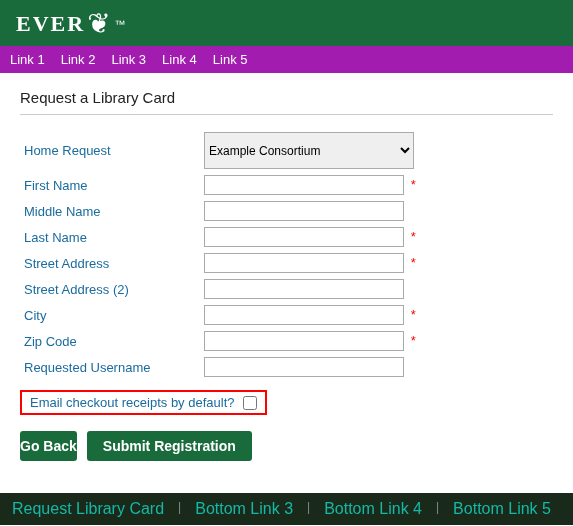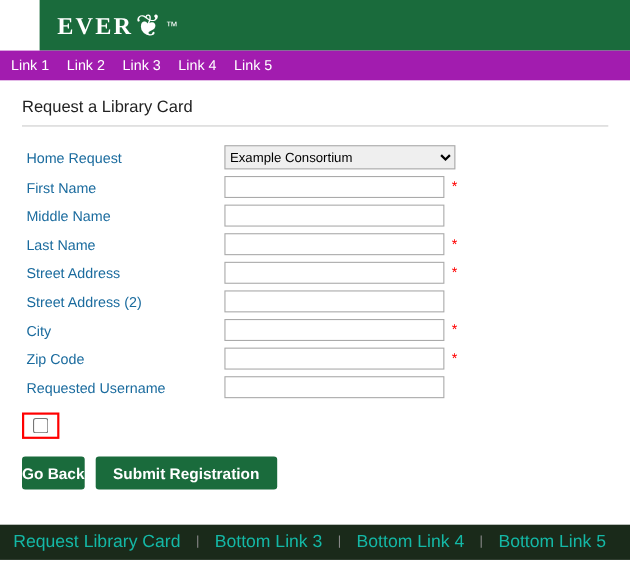--- a/index.html
+++ b/index.html
@@ -4,21 +4,20 @@
   <style>
     * { margin: 0; padding: 0; box-sizing: border-box; }
     body { font-family: Arial, sans-serif; font-size: 13px; background: #fff; width: 573px; }
 
     
     .header {
       background-color: #1a6b3c;
       padding: 10px 16px 8px 16px;
       display: flex;
       align-items: center;
-      margin-left: 36px;
     }
     .logo {
       display: flex;
       align-items: center;
     }
     .logo-text {
       color: #fff;
       font-size: 22px;
       font-weight: bold;
       letter-spacing: 2px;
@@ -79,21 +78,21 @@
     }
     .form-table input[type="text"] {
       width: 200px;
       height: 20px;
       border: 1px solid #aaa;
       font-size: 12px;
       padding: 2px 4px;
     }
     .form-table select {
       width: 210px;
-      height: 22px;
+      height: 37px;
       border: 1px solid #aaa;
       font-size: 12px;
     }
     .required-star {
       color: red;
       margin-left: 3px;
       font-size: 13px;
     }
 
     
@@ -253,20 +252,21 @@
         <td class="label-cell">Requested Username</td>
         <td class="input-cell">
           <input type="text" style="">
         </td>
       </tr>
     </tbody>
   </table>
 
   <div style="margin-top:6px;">
     <div class="email-row-wrapper">
+      <span class="email-row-label">Email checkout receipts by default?</span>
       <input type="checkbox" class="email-row-checkbox" style="">
     </div>
   </div>
 
   <div class="button-row">
     <button class="btn-back">Go Back</button>
     <button class="btn-submit">Submit Registration</button>
   </div>
 </div>
 

